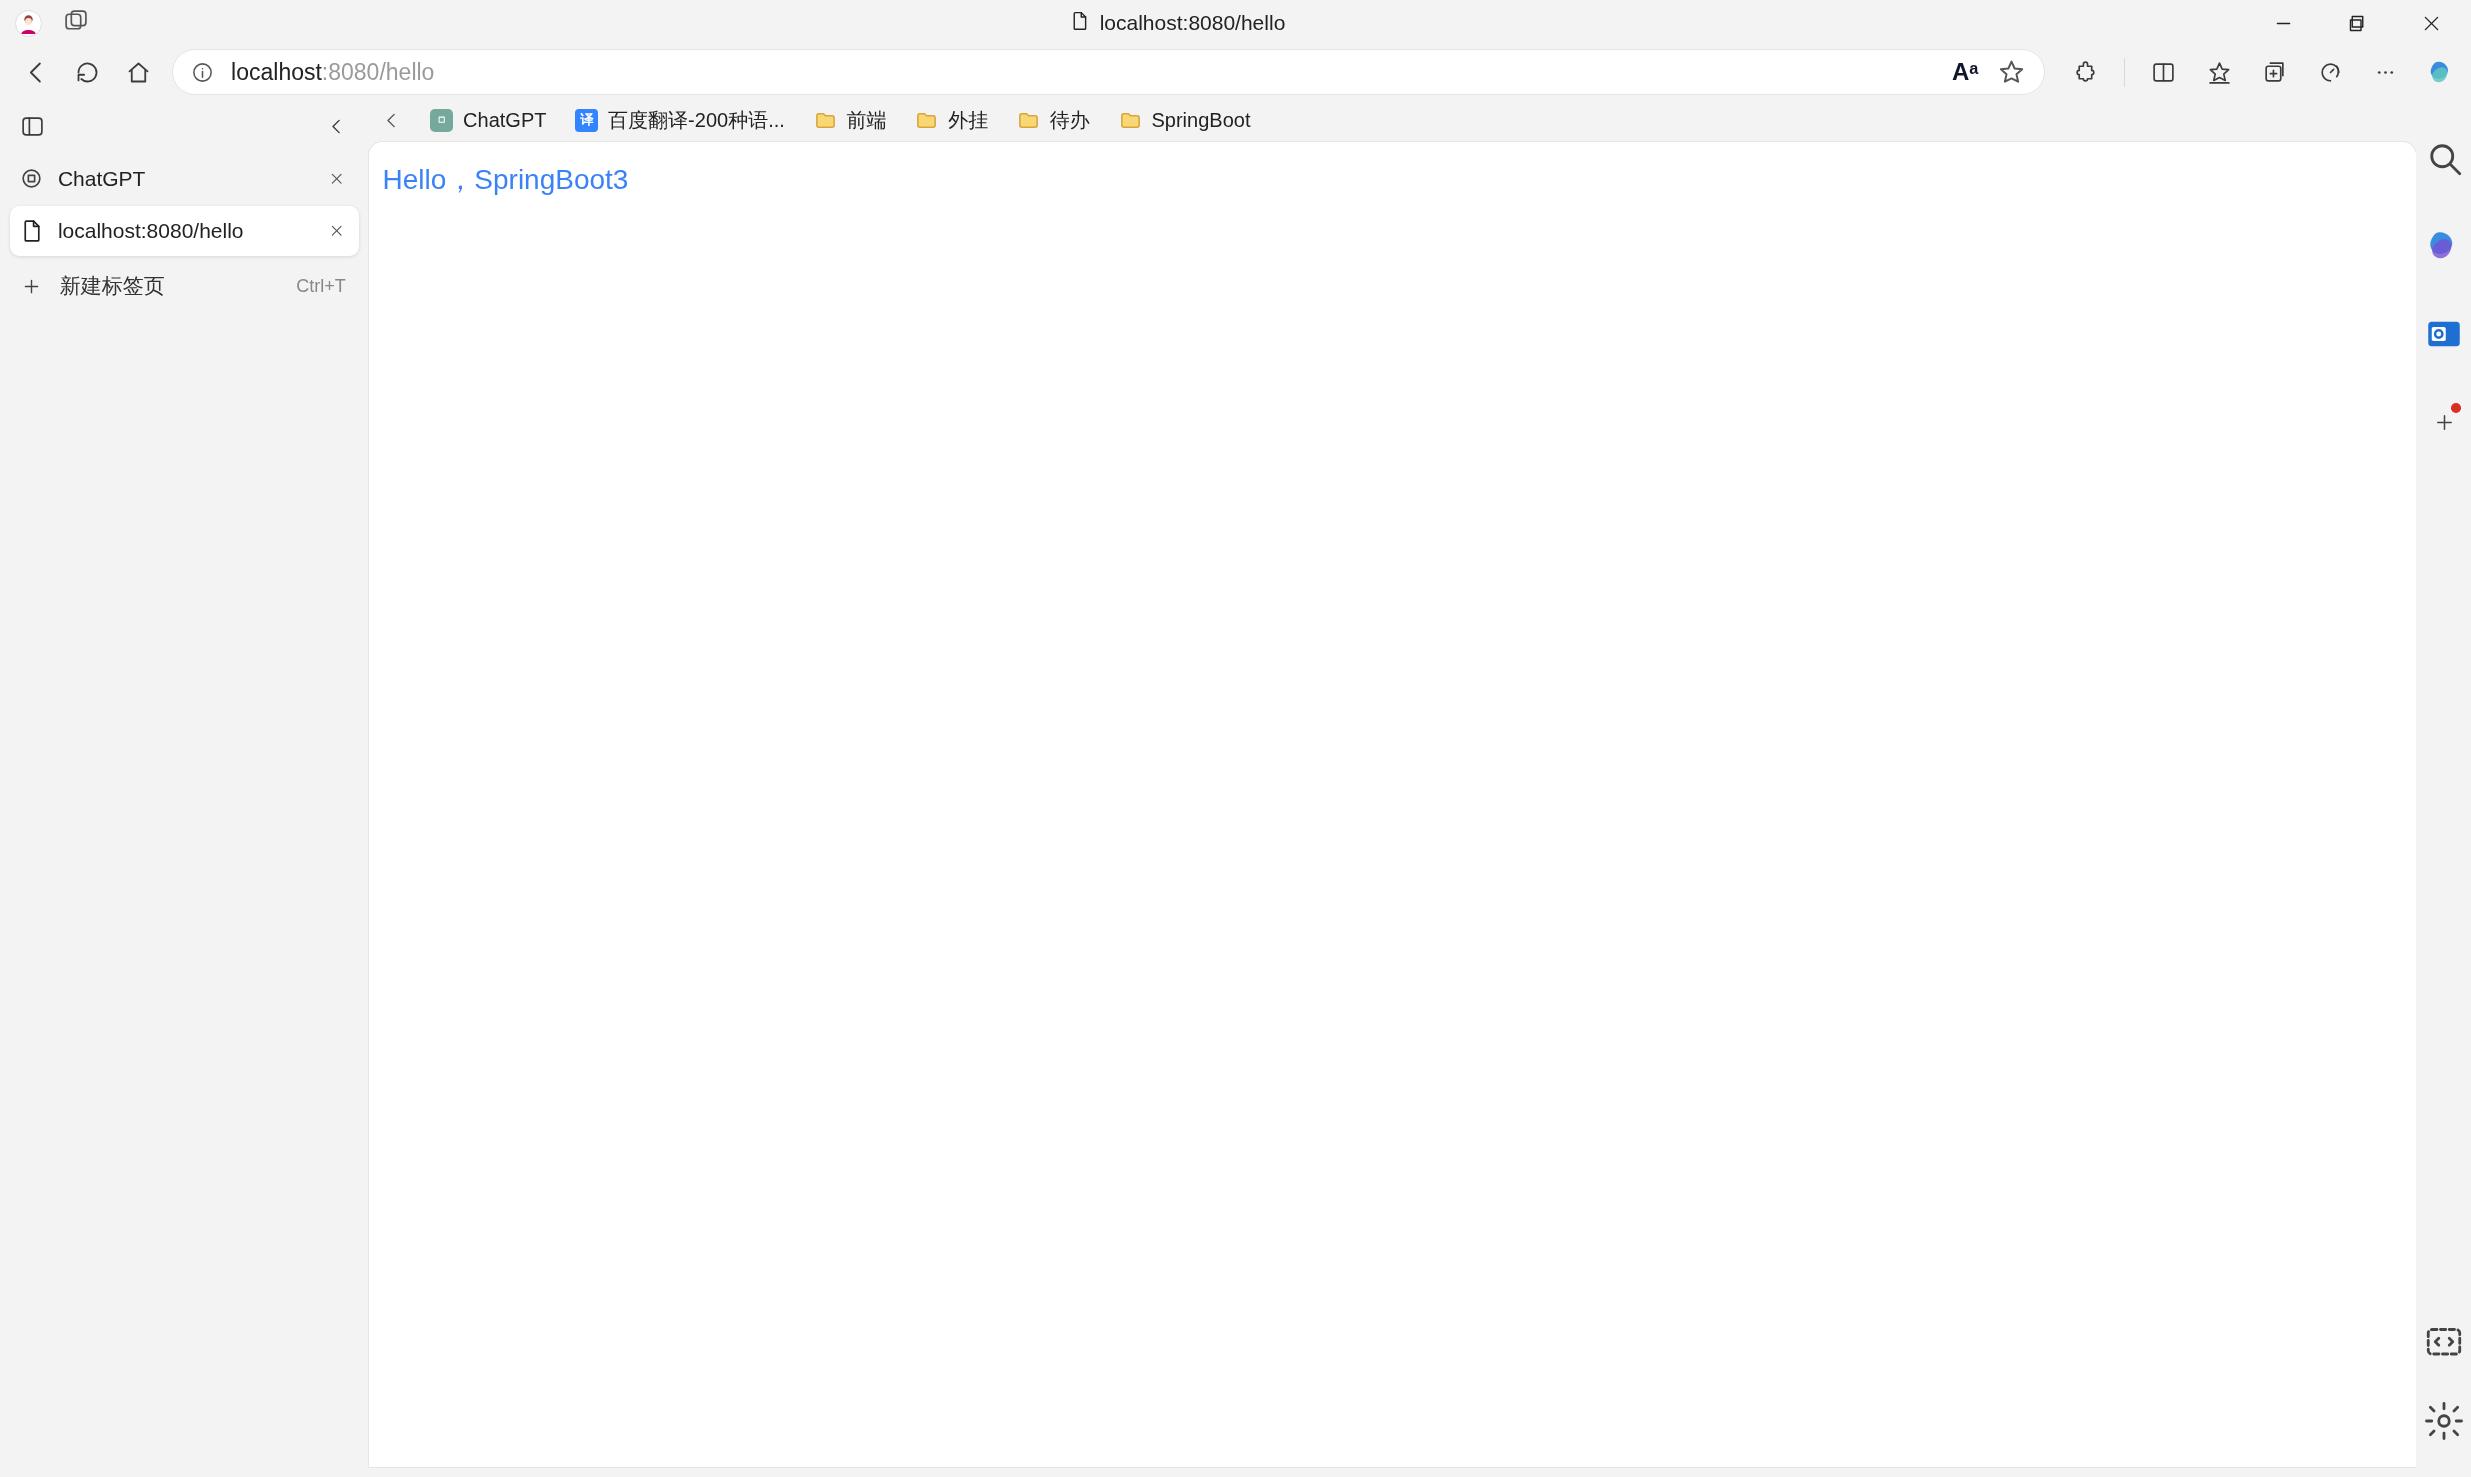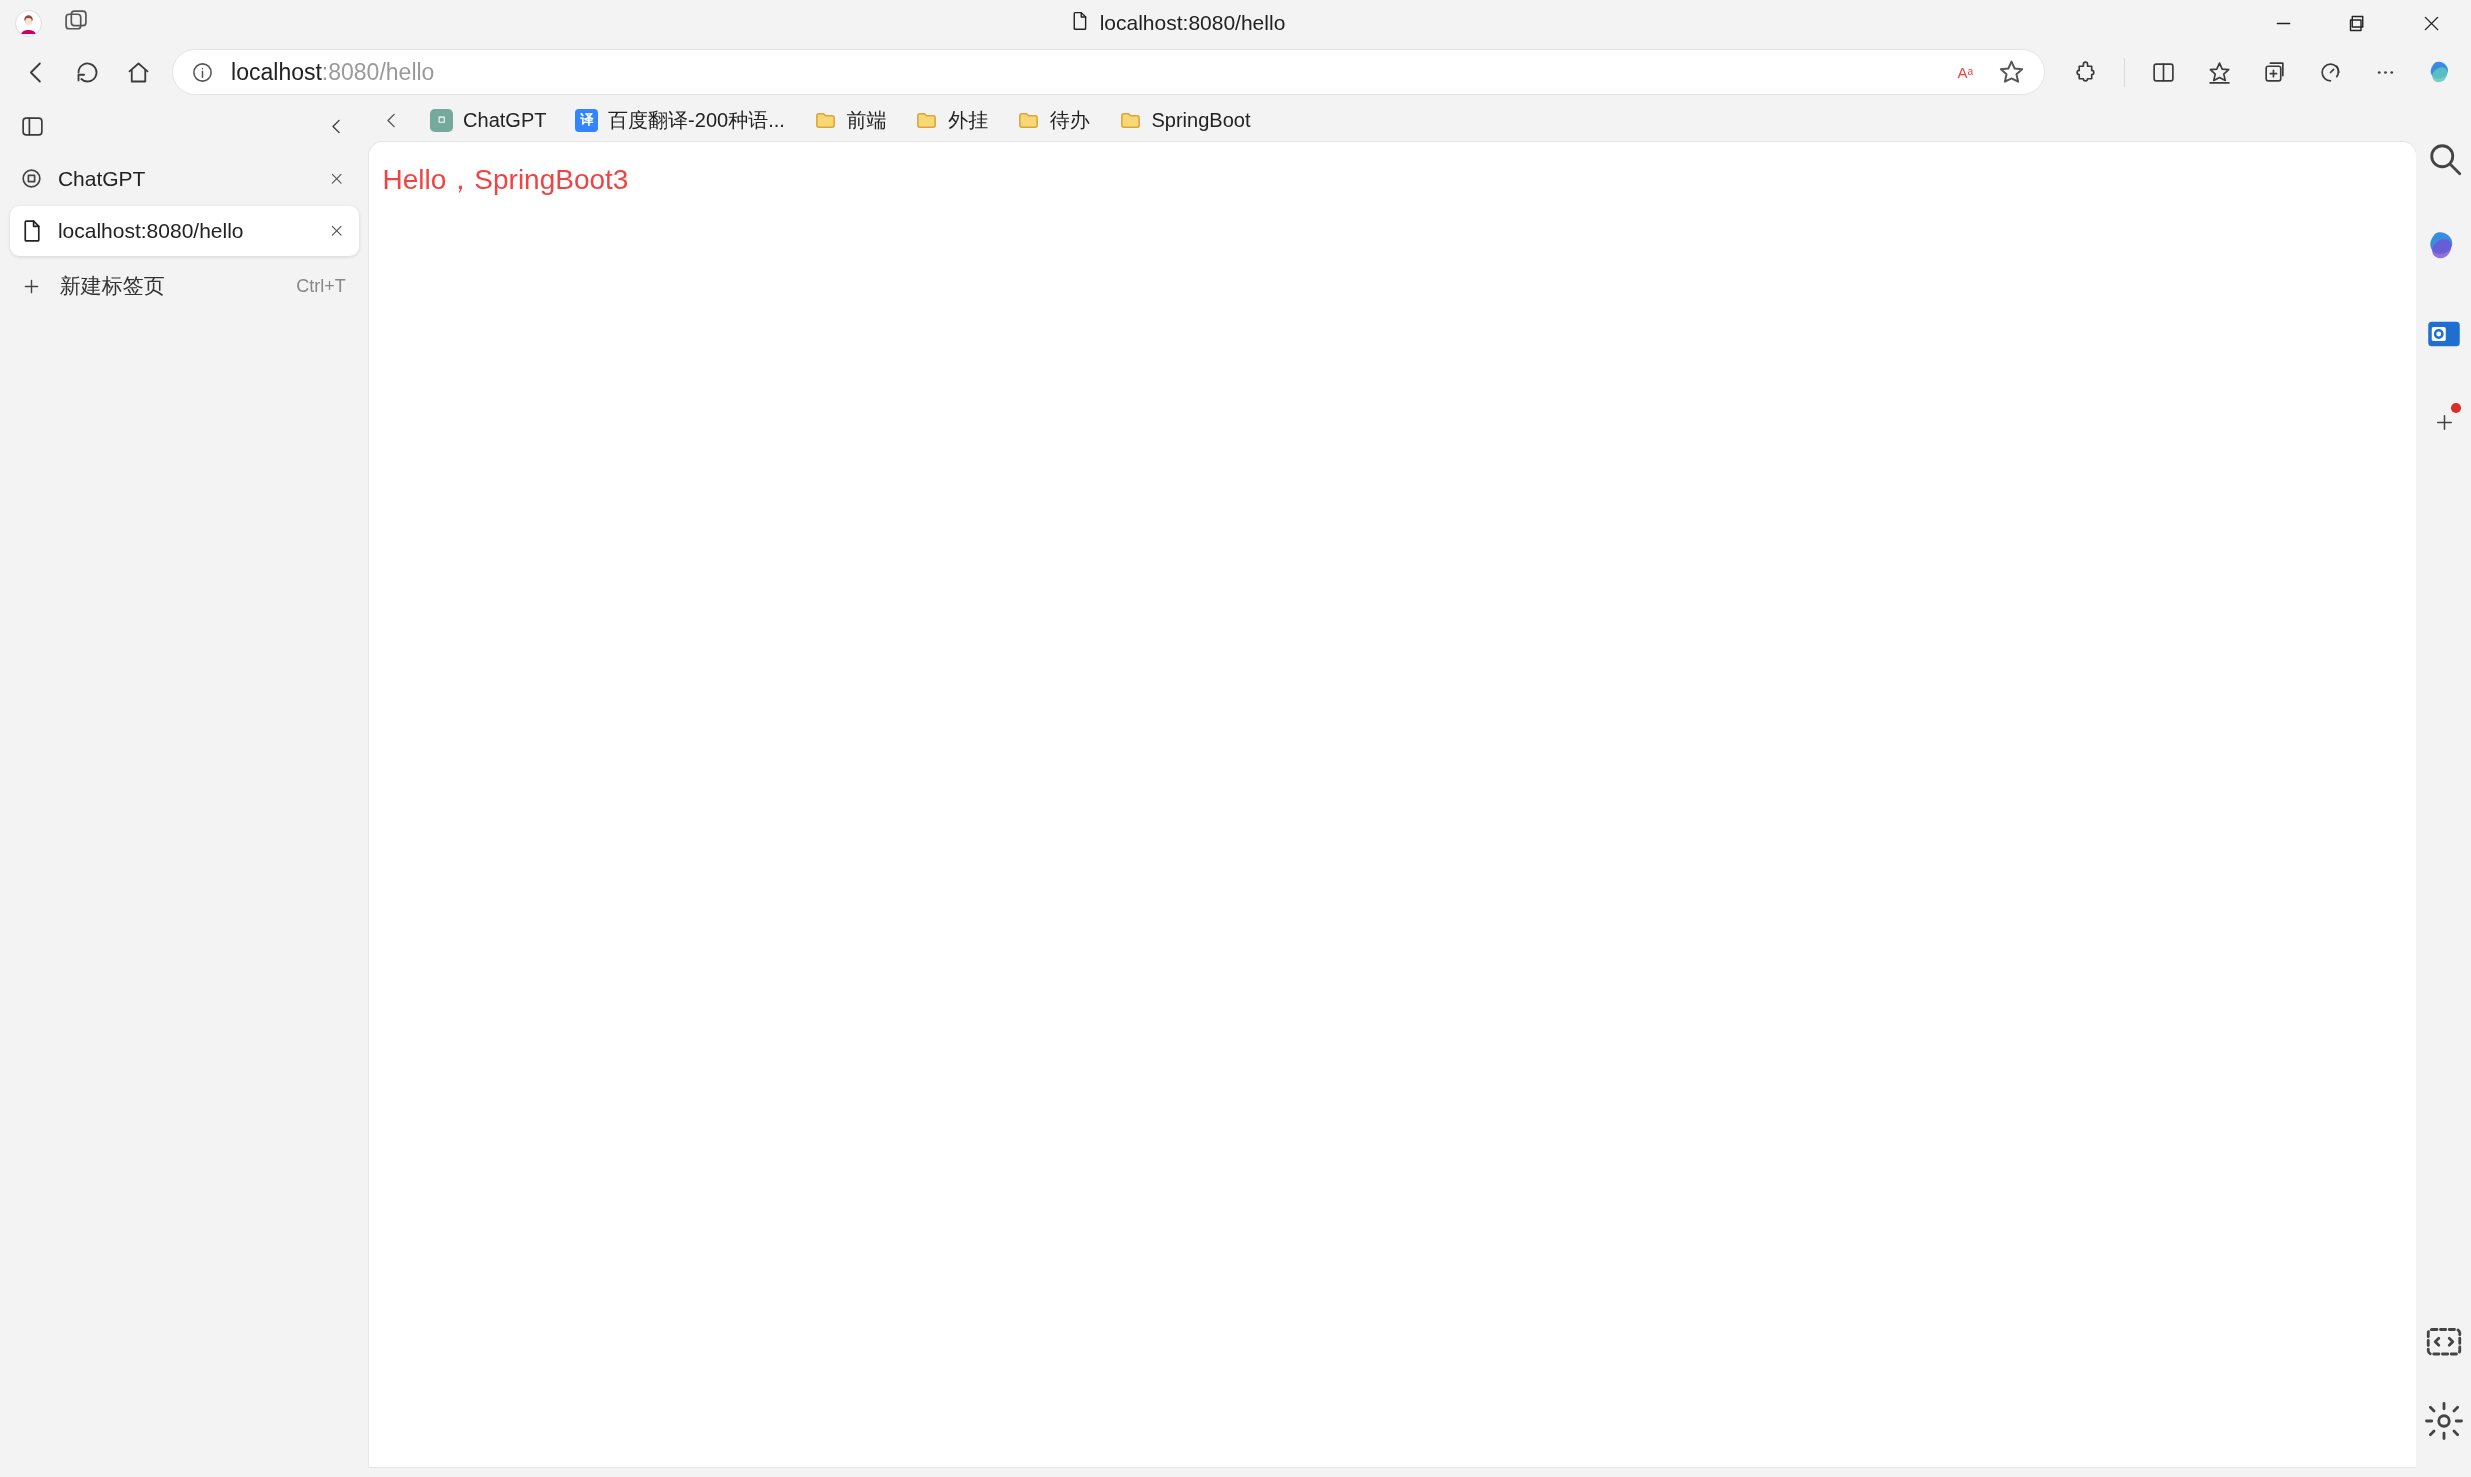--- a/index.html
+++ b/index.html
@@ -44,21 +44,21 @@
   .vtab-new .left { display:flex;align-items:center;gap:15.4px; }
   .vtab-new .plus { width:25px;height:25px;display:flex;align-items:center;justify-content:center;color:#444;}
   .vtab-new .shortcut { color:#888; font-size:18px; }
   
   .content-col { flex:1; display:flex; flex-direction:column; }
   .fav-bar { height:44px; display:flex; align-items:center; padding:0 11.6px 0 0; gap:5.8px; background:#f3f3f3; }
   .fav-chevron { width:44px;height:44px;display:flex;align-items:center;justify-content:center;color:#555;}
   .fav-item { display:flex; align-items:center; gap:9.7px; padding:0 11.6px; height:37px; border-radius:7.7px; font-size:20px; color:#222; }
   .fav-icon { width:23px;height:23px;border-radius:3.9px;display:flex;align-items:center;justify-content:center;}
   .folder-icon svg{ color:#d9a43b; }
-  .page-area { flex:1; background:#fff; margin:0 0 9.7px 0; border-radius:13.5px 13.5px 0 0; padding:19.3px 13.5px; font-size:28px; color:#ef4444; box-shadow:0 0 0 1px #e6e6e6; }
+  .page-area { flex:1; background:#fff; margin:0 0 9.7px 0; border-radius:13.5px 13.5px 0 0; padding:19.3px 13.5px; font-size:28px; color:#3b82f6; box-shadow:0 0 0 1px #e6e6e6; }
   
   .side-strip { width:56px; background:#f3f3f3; display:flex; flex-direction:column; align-items:center; padding-top:39px; gap:46px; }
   .side-btn { width:42px;height:42px;display:flex;align-items:center;justify-content:center;color:#444;}
   .side-add { position:relative; width:42px;height:42px;display:flex;align-items:center;justify-content:center;color:#444;}
   .red-dot { position:absolute; top:1.9px; right:3.9px; width:9.7px;height:9.7px;background:#d93025;border-radius:50%; }
   .side-bottom { margin-top:auto; display:flex; flex-direction:column; align-items:center; gap:39px; padding-bottom:35px;}
   svg { stroke:currentColor; fill:none; stroke-width:1.6; stroke-linecap:round; stroke-linejoin:round; }
 </style>
 </head>
 <body>
@@ -131,21 +131,21 @@
           <circle cx="12" cy="12" r="9"></circle>
           <line x1="12" y1="8" x2="12" y2="8"></line>
           <line x1="12" y1="11" x2="12" y2="17"></line>
         </svg>
       </div>
     <div class="addr-text">
       <span class="addr-host">localhost</span>
         <span>:8080/hello</span>
     </div>
     <div class="addr-right">
-      <div class="addr-icon" style="font-size:15px;color:#ef4444;font-weight:400;">
+      <div class="addr-icon" style="font-size:24px;color:#0f172a;font-weight:700;">
           <span>Aᵃ</span>
         </div>
       <div class="addr-icon">
           <svg viewBox="0 0 24 24">
             <path d="M12 3l2.6 5.7 6.2.6-4.7 4.2 1.4 6.1L12 16.9 6.5 19.6l1.4-6.1L3.2 9.3l6.2-.6z"></path>
           </svg>
         </div>
     </div>
   </div>
   <div class="right-icons">

